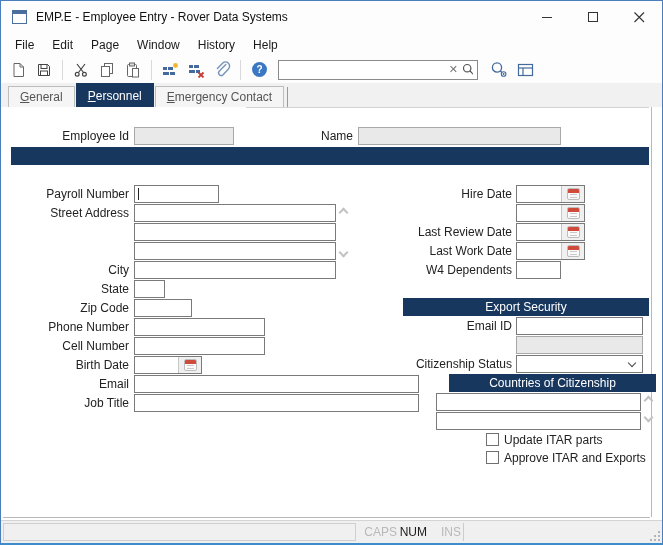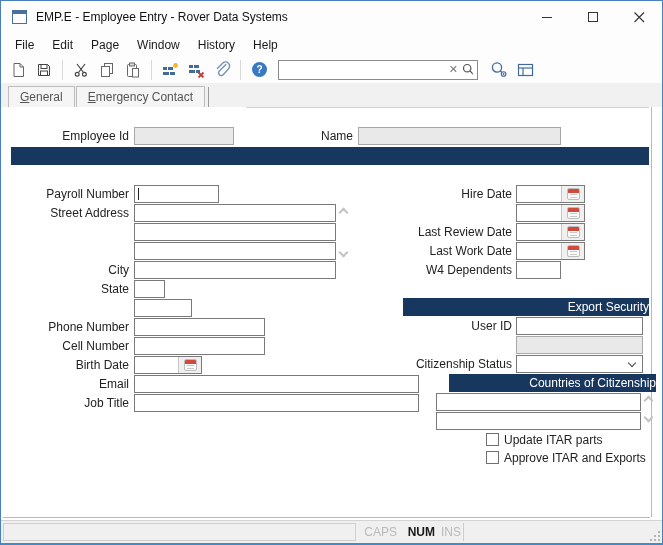--- a/index.html
+++ b/index.html
@@ -29,21 +29,21 @@
   .content { position: relative; flex: 1 1 auto; background: #fff; overflow: hidden; }
   .tabstrip { position: absolute; top: 0; left: 0; right: 0; height: 24px; background: #f1f1f1; display: flex; align-items: flex-end; padding-left: 7px; }
   .tab { height: 21px; line-height: 20px; padding: 0 11px; background: #f5f5f5; border: 1px solid #bdbdbd; border-bottom: none; color: #555; font-size: 12px; margin-right: 1px; }
   .tab.active { height: 24px; line-height: 24px; background: #17375e; color: #fff; border: 1px solid #17375e; border-bottom: none; }
   .tab .accel { text-decoration: underline; }
   .tab-endline { width: 1px; height: 20px; background: #9a9a9a; margin-left: 2px; }
   .page-vline { position: absolute; top: 24px; bottom: 3px; left: 650px; width: 1px; background: #b8b8b8; }
   .page-hline { position: absolute; left: 2px; right: 12px; bottom: 2px; height: 1px; background: #b8b8b8; }
   .page-topline { position: absolute; top: 24px; left: 245px; right: 13px; height: 1px; background: #d2d2d2; }
   .band { position: absolute; top: 64px; left: 10px; width: 638px; height: 18px; background: #17375e; }
-  .secheader { position: absolute; height: 18px; background: #17375e; color: #fff; font-size: 12px; line-height: 18px; text-align: right; }
+  .secheader { position: absolute; height: 18px; background: #17375e; color: #fff; font-size: 12px; line-height: 18px; text-align: center; }
   
   .lbl { position: absolute; height: 18px; line-height: 18px; font-size: 12px; color: #222; text-align: right; white-space: nowrap; }
   .lbl-l { left: 0; width: 128px; }
   .lbl-r { left: 382px; width: 129px; }
   .inp { position: absolute; height: 18px; border: 1px solid #7a7a7a; background: #fff; font-size: 12px; padding: 0 3px; font-family: "Liberation Sans", sans-serif; outline: none; }
   .inp:disabled, .inp.dis { background: #e9e9e9; border-color: #a8a8a8; }
   .datefield { position: absolute; height: 18px; border: 1px solid #7a7a7a; background: #fff; display: flex; }
   .datefield .dval { flex: 1 1 auto; }
   .datefield .dbtn { width: 23px; background: #f0f0f0; border-left: 1px solid #c6c6c6; display: flex; align-items: center; justify-content: center; }
   .cal { width: 13px; height: 12px; border: 1px solid #bdbdbd; border-radius: 2px; background: #fafafa; overflow: hidden; }
@@ -190,20 +190,21 @@
         <rect x="1.5" y="2.5" width="14" height="11" fill="#fff" stroke="#44699c" stroke-width="1.2"></rect>
         <line x1="1.5" y1="6" x2="15.5" y2="6" stroke="#44699c" stroke-width="1.2"></line>
         <line x1="6" y1="6" x2="6" y2="13.5" stroke="#44699c" stroke-width="1.2"></line>
       </svg>
     </div>
   </div>
 
   <div class="content">
     <div class="tabstrip">
       <div class="tab"><span class="accel">G</span><span>eneral</span></div>
+      <div class="tab active"><span class="accel">P</span><span>ersonnel</span></div>
       <div class="tab"><span class="accel">E</span><span>mergency Contact</span></div>
       <div class="tab-endline"></div>
     </div>
     <div class="page-topline"></div>
     <div class="page-vline"></div>
     <div class="page-hline"></div>
 
     <div class="lbl lbl-l" style="top:44px">Employee Id</div>
     <input class="inp dis" style="top: 44px; left: 133px; width: 100px;" disabled="" value="">
     <div class="lbl" style="top:44px;left:300px;width:52px">Name</div>
@@ -221,20 +222,21 @@
     <input class="inp" style="top: 159px; left: 133px; width: 202px;">
     <div class="schev up" style="top:126px;left:339px"></div>
     <div class="schev down" style="top:166px;left:339px"></div>
 
     <div class="lbl lbl-l" style="top:178px">City</div>
     <input class="inp" style="top: 178px; left: 133px; width: 202px;">
 
     <div class="lbl lbl-l" style="top:197px">State</div>
     <input class="inp" style="top: 197px; left: 133px; width: 31px;">
 
+    <div class="lbl lbl-l" style="top:216px">Zip Code</div>
     <input class="inp" style="top: 216px; left: 133px; width: 58px;">
 
     <div class="lbl lbl-l" style="top:235px">Phone Number</div>
     <input class="inp" style="top: 235px; left: 133px; width: 131px;">
 
     <div class="lbl lbl-l" style="top:254px">Cell Number</div>
     <input class="inp" style="top: 254px; left: 133px; width: 131px;">
 
     <div class="lbl lbl-l" style="top:273px">Birth Date</div>
     <div class="datefield" style="top:273px;left:133px;width:68px">
@@ -294,21 +296,21 @@
             <div class="crows"></div>
           </div>
         </div>
     </div>
 
     <div class="lbl lbl-r" style="top:178px">W4 Dependents</div>
     <input class="inp" style="top: 178px; left: 515px; width: 45px;">
 
     <div class="secheader" style="top:215px;left:402px;width:246px">Export Security</div>
 
-    <div class="lbl lbl-r" style="top:234px">User ID</div>
+    <div class="lbl lbl-r" style="top:234px">Email ID</div>
     <input class="inp" style="top: 234px; left: 515px; width: 127px;">
 
     <input class="inp dis" style="top: 253px; left: 515px; width: 127px;" disabled="" value="">
 
     <div class="lbl lbl-r" style="top:272px">Citizenship Status</div>
     <div class="combo" style="top:272px;left:515px;width:127px">
       <span class="chev"></span>
     </div>
 
     <div class="secheader" style="top:291px;left:448px;width:207px">Countries of Citizenship</div>
@@ -320,21 +322,21 @@
     <div class="cb" style="top:350px;left:485px"></div>
     <div class="cb-lbl" style="top:350px;left:503px">Update ITAR parts</div>
 
     <div class="cb" style="top:368px;left:485px"></div>
     <div class="cb-lbl" style="top:368px;left:503px">Approve ITAR and Exports</div>
   </div>
 
   <div class="statusbar">
     <div class="sb-msg"></div>
     <div class="sb-ind sb-dim" style="left:358px;width:38px">CAPS</div>
-    <div class="sb-ind sb-on" style="left:396px;width:38px;font-weight:bold">NUM</div>
+    <div class="sb-ind sb-on" style="left:388px;width:38px;font-weight:normal">NUM</div>
     <div class="sb-ind sb-dim" style="left:434px;width:26px">INS</div>
     <div class="sb-vline" style="left:462px"></div>
     <svg class="sb-grip" width="12" height="12">
       <circle cx="10" cy="2" r="1" fill="#a0a0a0"></circle>
         <circle cx="10" cy="6" r="1" fill="#a0a0a0"></circle>
         <circle cx="10" cy="10" r="1" fill="#a0a0a0"></circle>
       <circle cx="6" cy="6" r="1" fill="#a0a0a0"></circle>
         <circle cx="6" cy="10" r="1" fill="#a0a0a0"></circle>
         <circle cx="2" cy="10" r="1" fill="#a0a0a0"></circle>
     </svg>

